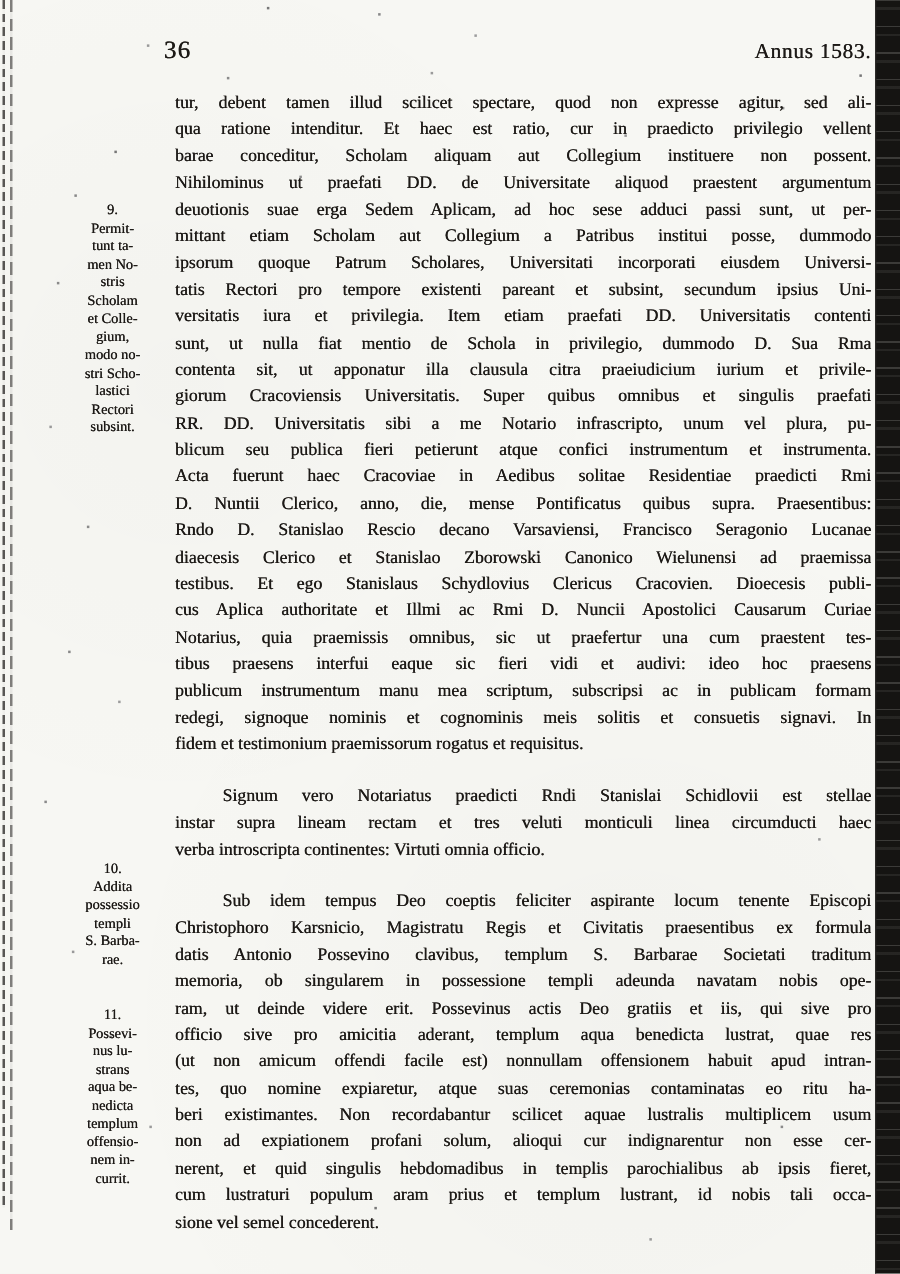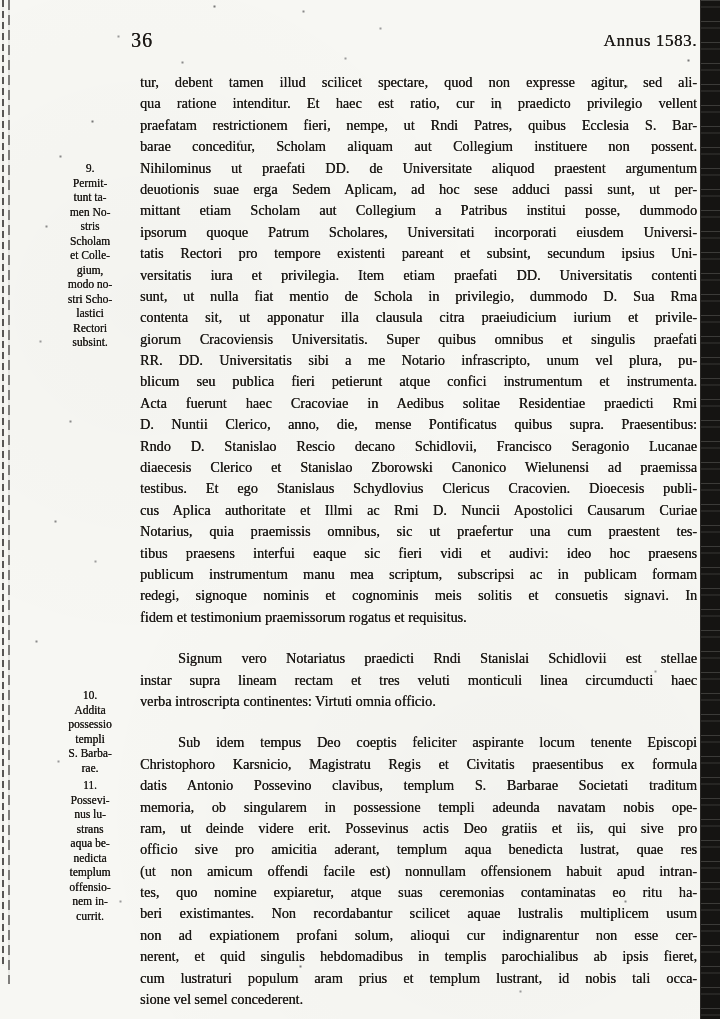--- a/index.html
+++ b/index.html
@@ -69,21 +69,21 @@
   
   .margin-note {
     position:absolute; left:41px; width:98px;
     text-align:center;
     font-size:11.5px; line-height:14.5px;
     white-space:pre-line;
     text-shadow:0.2px 0 0 currentColor;
   }
   #note-1 { top:161px; }
   #note-2 { top:688px;text-align:center; }
-  #note-3 { top:778px; }
+  #note-3 { top:805px; }
 
   
   .body-text {
     position:absolute; left:140px; top:72px; width:557px;
   }
   .bl {
     font-size:14.2px; line-height:21.4px; height:21.4px;
     overflow:hidden;
     text-align:justify; text-align-last:justify;
     text-shadow:0.25px 0 0 currentColor;
@@ -130,36 +130,35 @@
 aqua be-
 nedicta
 templum
 offensio-
 nem in-
 currit.</div>
 
   <div class="body-text">
       <div class="bl">tur, debent tamen illud scilicet spectare, quod non expresse agitur, sed ali-</div>
       <div class="bl">qua ratione intenditur. Et haec est ratio, cur in praedicto privilegio vellent</div>
-      <div class="bl">praefatam restrictionem fieri, nempe, ut Rndi Patres, quibus Ecclesia S. Bar-</div>
       <div class="bl">barae conceditur, Scholam aliquam aut Collegium instituere non possent.</div>
       <div class="bl">Nihilominus ut praefati DD. de Universitate aliquod praestent argumentum</div>
       <div class="bl">deuotionis suae erga Sedem Aplicam, ad hoc sese adduci passi sunt, ut per-</div>
       <div class="bl">mittant etiam Scholam aut Collegium a Patribus institui posse, dummodo</div>
       <div class="bl">ipsorum quoque Patrum Scholares, Universitati incorporati eiusdem Universi-</div>
       <div class="bl">tatis Rectori pro tempore existenti pareant et subsint, secundum ipsius Uni-</div>
       <div class="bl">versitatis iura et privilegia. Item etiam praefati DD. Universitatis contenti</div>
       <div class="bl">sunt, ut nulla fiat mentio de Schola in privilegio, dummodo D. Sua Rma</div>
       <div class="bl">contenta sit, ut apponatur illa clausula citra praeiudicium iurium et privile-</div>
       <div class="bl">giorum Cracoviensis Universitatis. Super quibus omnibus et singulis praefati</div>
       <div class="bl">RR. DD. Universitatis sibi a me Notario infrascripto, unum vel plura, pu-</div>
       <div class="bl">blicum seu publica fieri petierunt atque confici instrumentum et instrumenta.</div>
       <div class="bl">Acta fuerunt haec Cracoviae in Aedibus solitae Residentiae praedicti Rmi</div>
       <div class="bl">D. Nuntii Clerico, anno, die, mense Pontificatus quibus supra. Praesentibus:</div>
-      <div class="bl">Rndo D. Stanislao Rescio decano Schidlovii, Francisco Seragonio Lucanae</div>
+      <div class="bl">Rndo D. Stanislao Rescio decano Varsaviensi, Francisco Seragonio Lucanae</div>
       <div class="bl">diaecesis Clerico et Stanislao Zborowski Canonico Wielunensi ad praemissa</div>
       <div class="bl">testibus. Et ego Stanislaus Schydlovius Clericus Cracovien. Dioecesis publi-</div>
       <div class="bl">cus Aplica authoritate et Illmi ac Rmi D. Nuncii Apostolici Causarum Curiae</div>
       <div class="bl">Notarius, quia praemissis omnibus, sic ut praefertur una cum praestent tes-</div>
       <div class="bl">tibus praesens interfui eaque sic fieri vidi et audivi: ideo hoc praesens</div>
       <div class="bl">publicum instrumentum manu mea scriptum, subscripsi ac in publicam formam</div>
       <div class="bl">redegi, signoque nominis et cognominis meis solitis et consuetis signavi. In</div>
       <div class="bl pend">fidem et testimonium praemissorum rogatus et requisitus.</div>
       <div class="bl indent">Signum vero Notariatus praedicti Rndi Stanislai Schidlovii est stellae</div>
       <div class="bl">instar supra lineam rectam et tres veluti monticuli linea circumducti haec</div>

